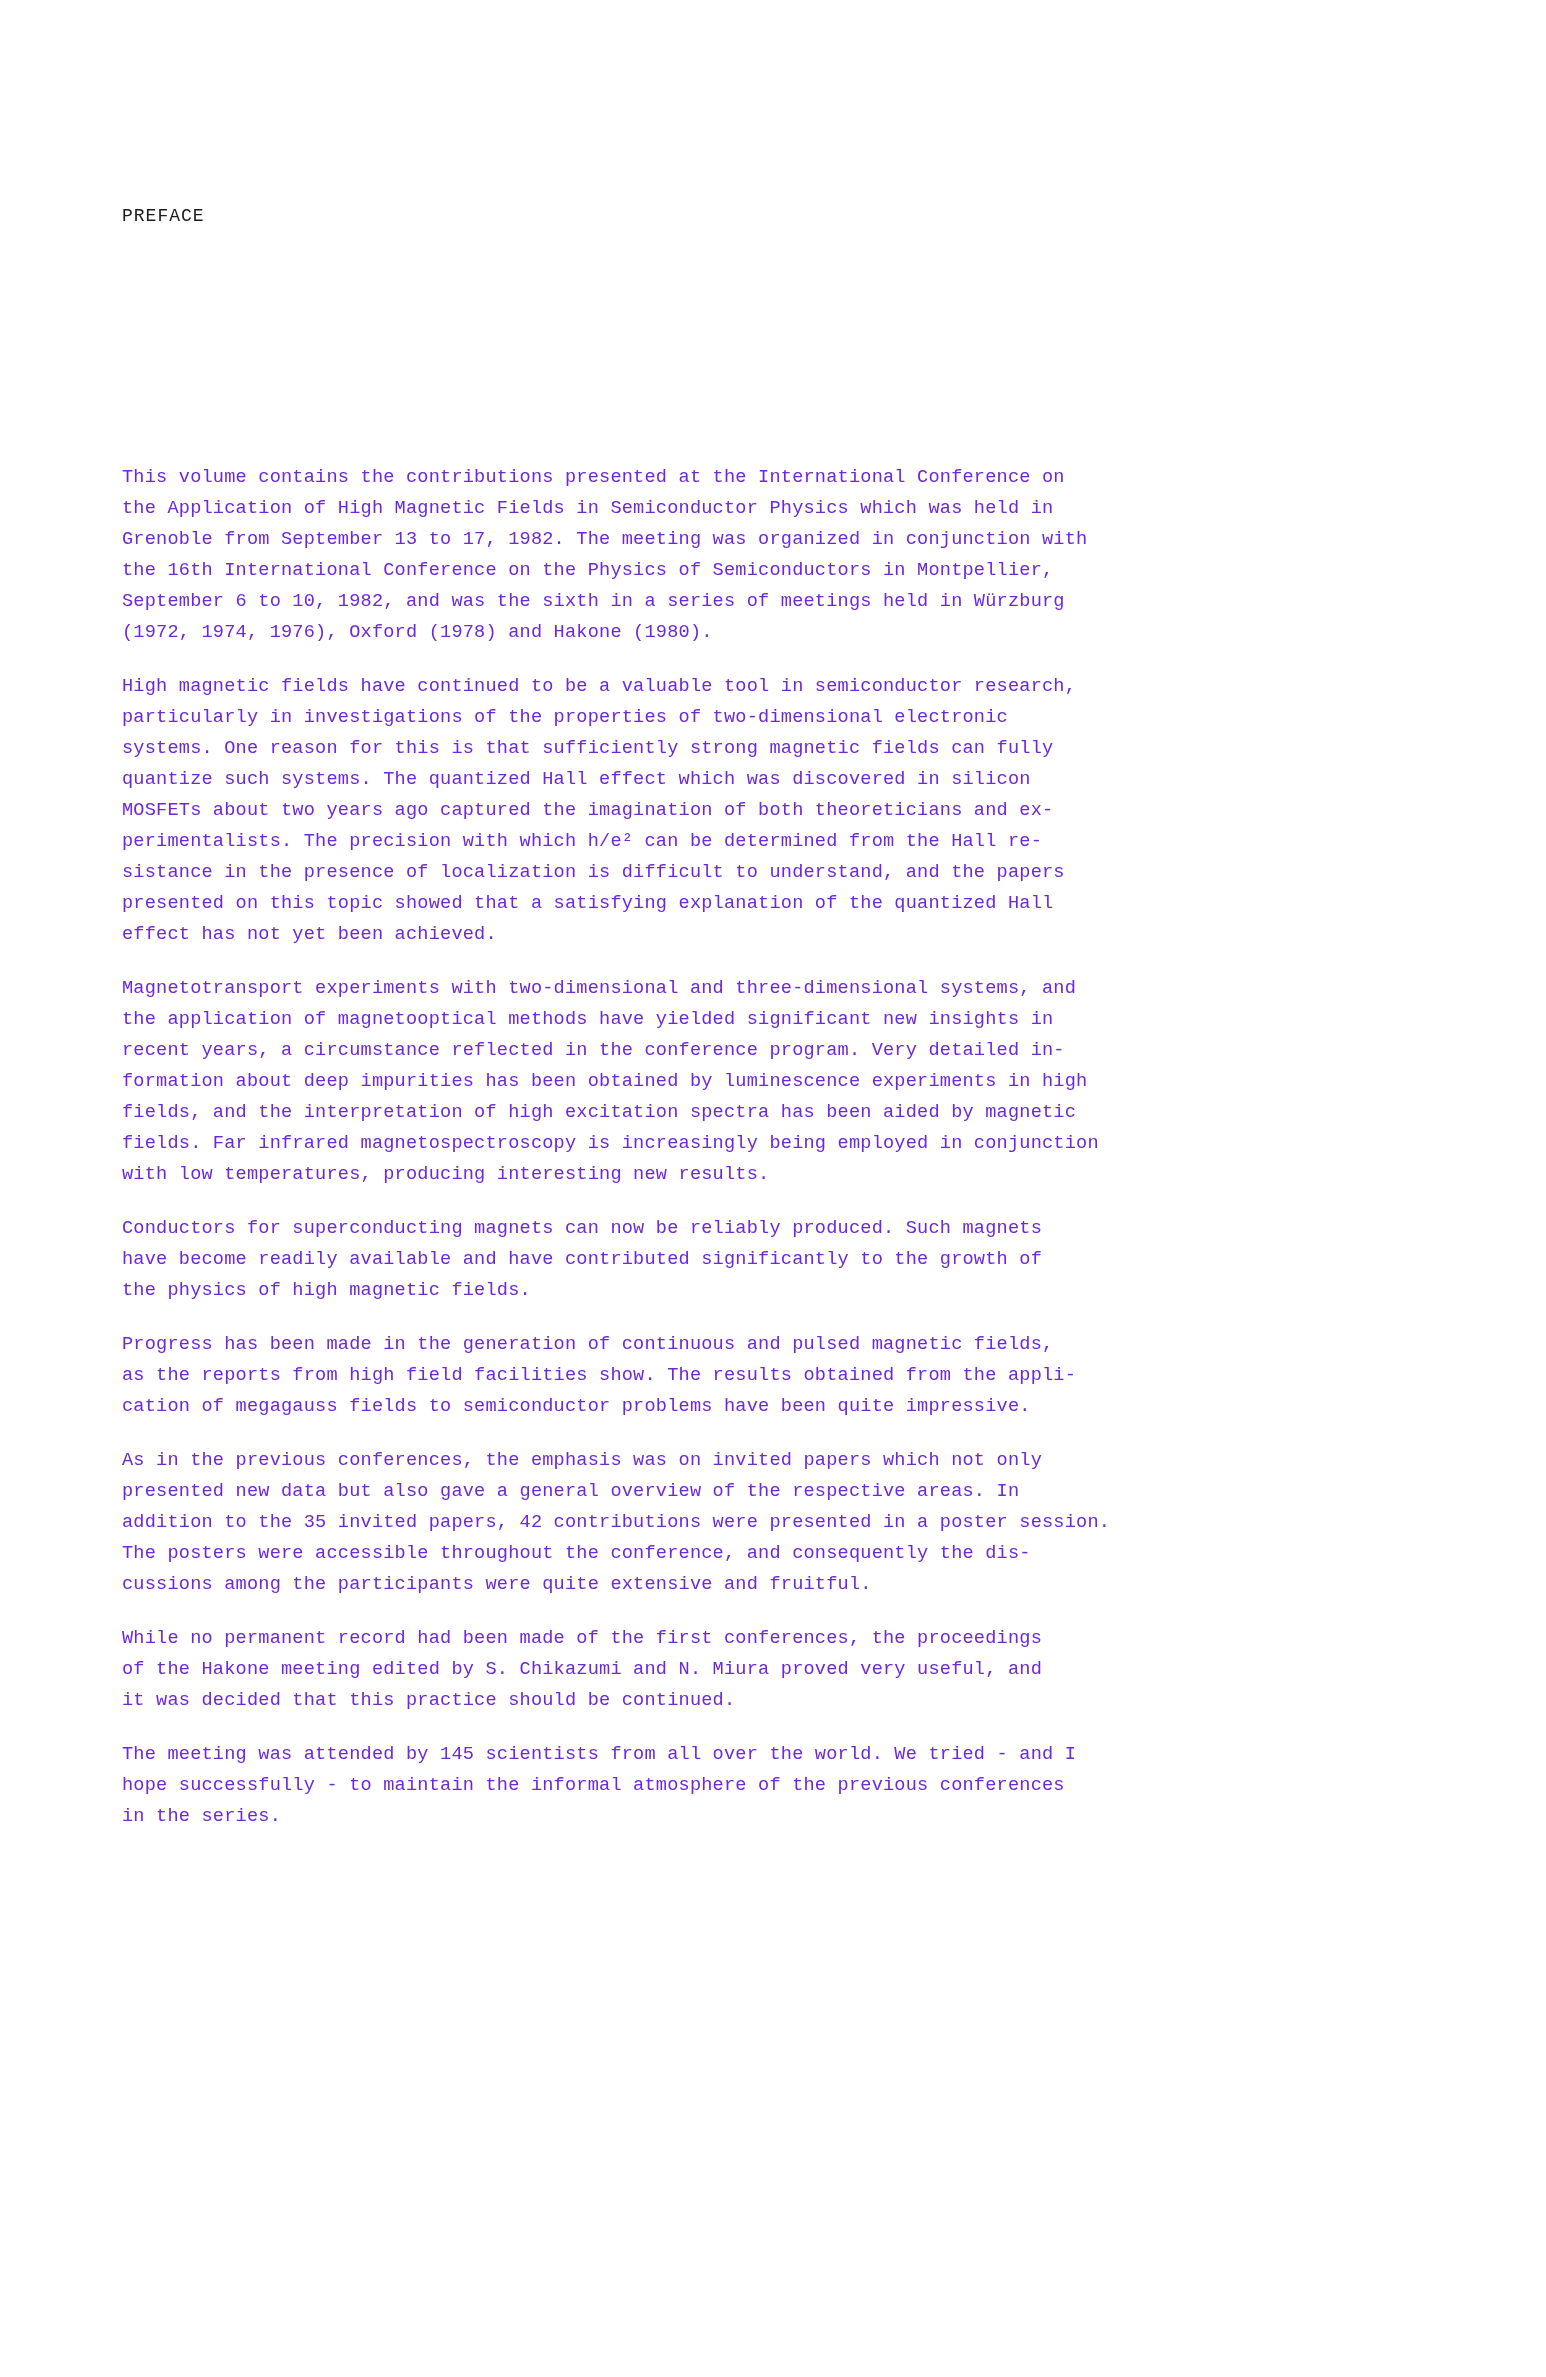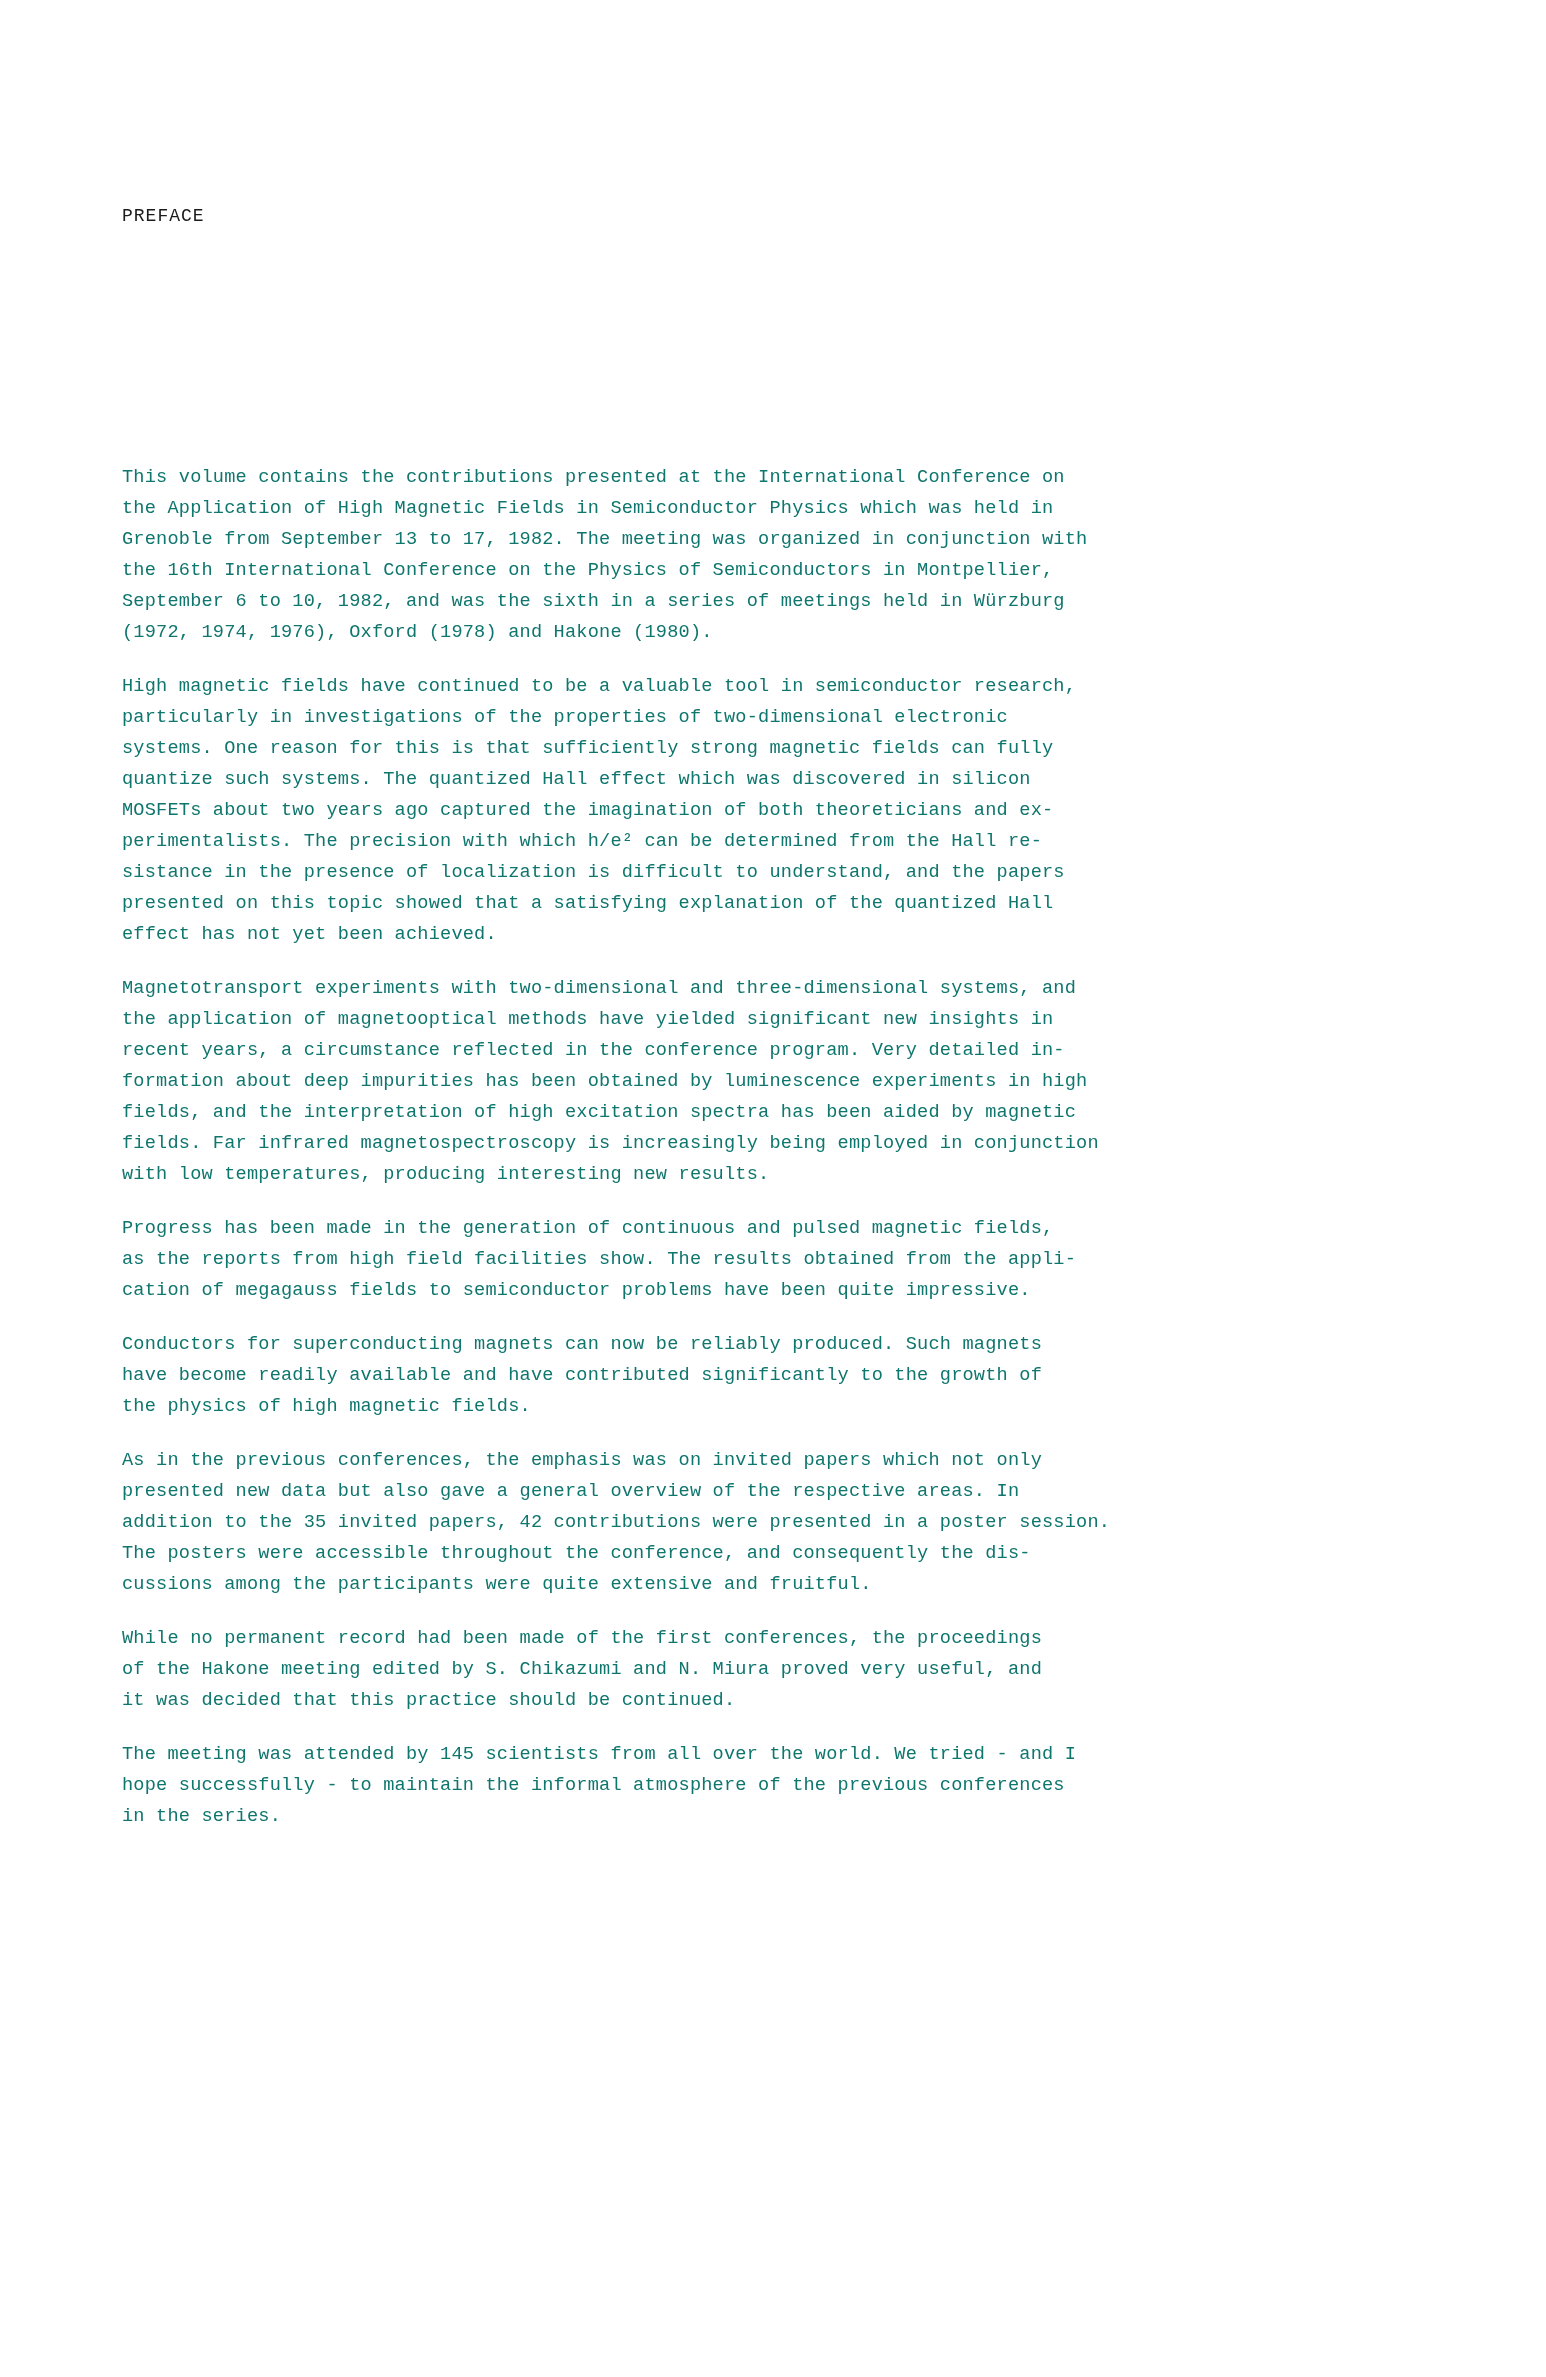--- a/index.html
+++ b/index.html
@@ -27,21 +27,21 @@
   .body-block {
     position: absolute;
     left: 122px;
     top: 462px;
     width: 1319px;
   }
   p.para {
     font-family: "Liberation Mono", "DejaVu Sans Mono", monospace;
     font-size: 18.6px;
     line-height: 31px;
-    color: #0f766e;
+    color: #6d28d9;
     margin: 0 0 23px 0;
     white-space: pre-wrap;
     letter-spacing: 0.2px;
   }
   p.para:last-child {
     margin-bottom: 11px;
   }
 </style>
 </head>
 <body>
@@ -66,26 +66,26 @@
 sistance in the presence of localization is difficult to understand, and the papers
 presented on this topic showed that a satisfying explanation of the quantized Hall
 effect has not yet been achieved.</p>
     <p class="para">Magnetotransport experiments with two-dimensional and three-dimensional systems, and
 the application of magnetooptical methods have yielded significant new insights in
 recent years, a circumstance reflected in the conference program. Very detailed in-
 formation about deep impurities has been obtained by luminescence experiments in high
 fields, and the interpretation of high excitation spectra has been aided by magnetic
 fields. Far infrared magnetospectroscopy is increasingly being employed in conjunction
 with low temperatures, producing interesting new results.</p>
+    <p class="para">Conductors for superconducting magnets can now be reliably produced. Such magnets
+have become readily available and have contributed significantly to the growth of
+the physics of high magnetic fields.</p>
     <p class="para">Progress has been made in the generation of continuous and pulsed magnetic fields,
 as the reports from high field facilities show. The results obtained from the appli-
 cation of megagauss fields to semiconductor problems have been quite impressive.</p>
-    <p class="para">Conductors for superconducting magnets can now be reliably produced. Such magnets
-have become readily available and have contributed significantly to the growth of
-the physics of high magnetic fields.</p>
     <p class="para">As in the previous conferences, the emphasis was on invited papers which not only
 presented new data but also gave a general overview of the respective areas. In
 addition to the 35 invited papers, 42 contributions were presented in a poster session.
 The posters were accessible throughout the conference, and consequently the dis-
 cussions among the participants were quite extensive and fruitful.</p>
     <p class="para">While no permanent record had been made of the first conferences, the proceedings
 of the Hakone meeting edited by S. Chikazumi and N. Miura proved very useful, and
 it was decided that this practice should be continued.</p>
     <p class="para">The meeting was attended by 145 scientists from all over the world. We tried - and I
 hope successfully - to maintain the informal atmosphere of the previous conferences

